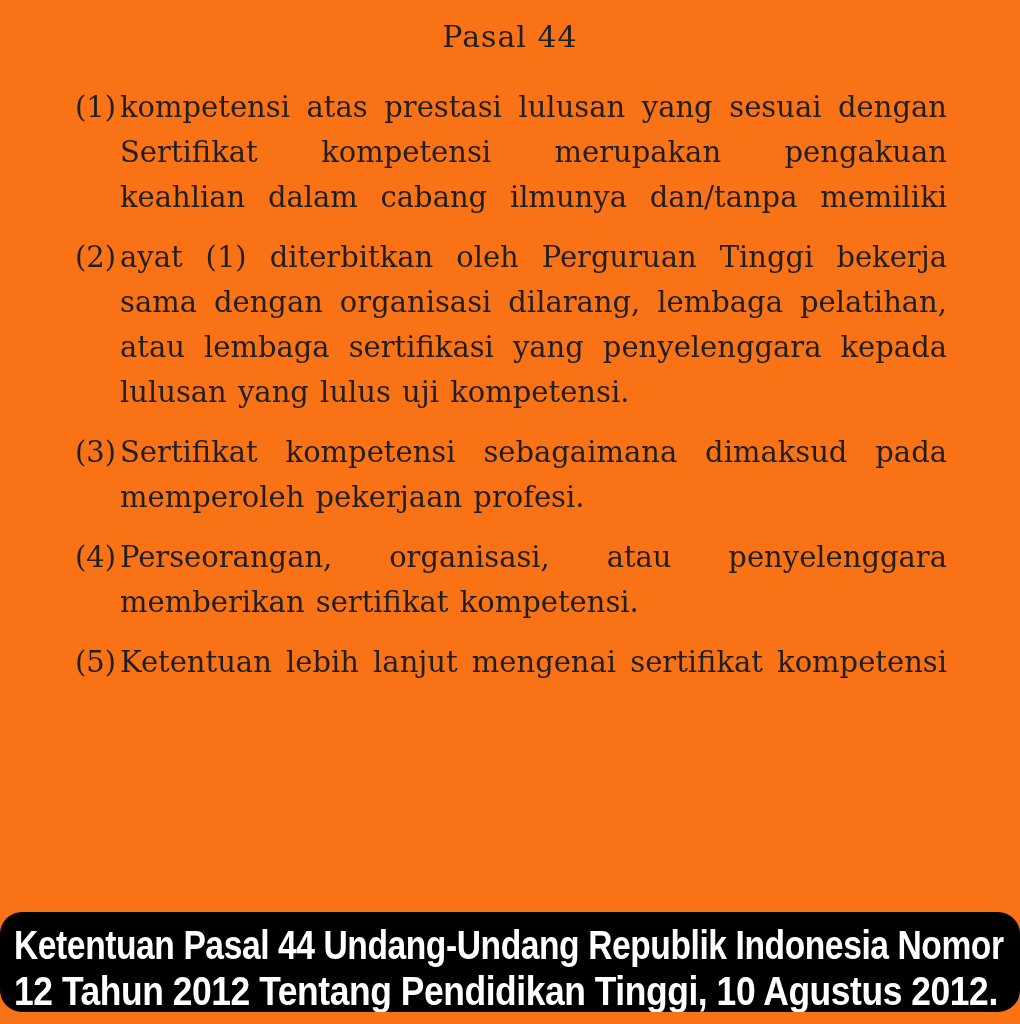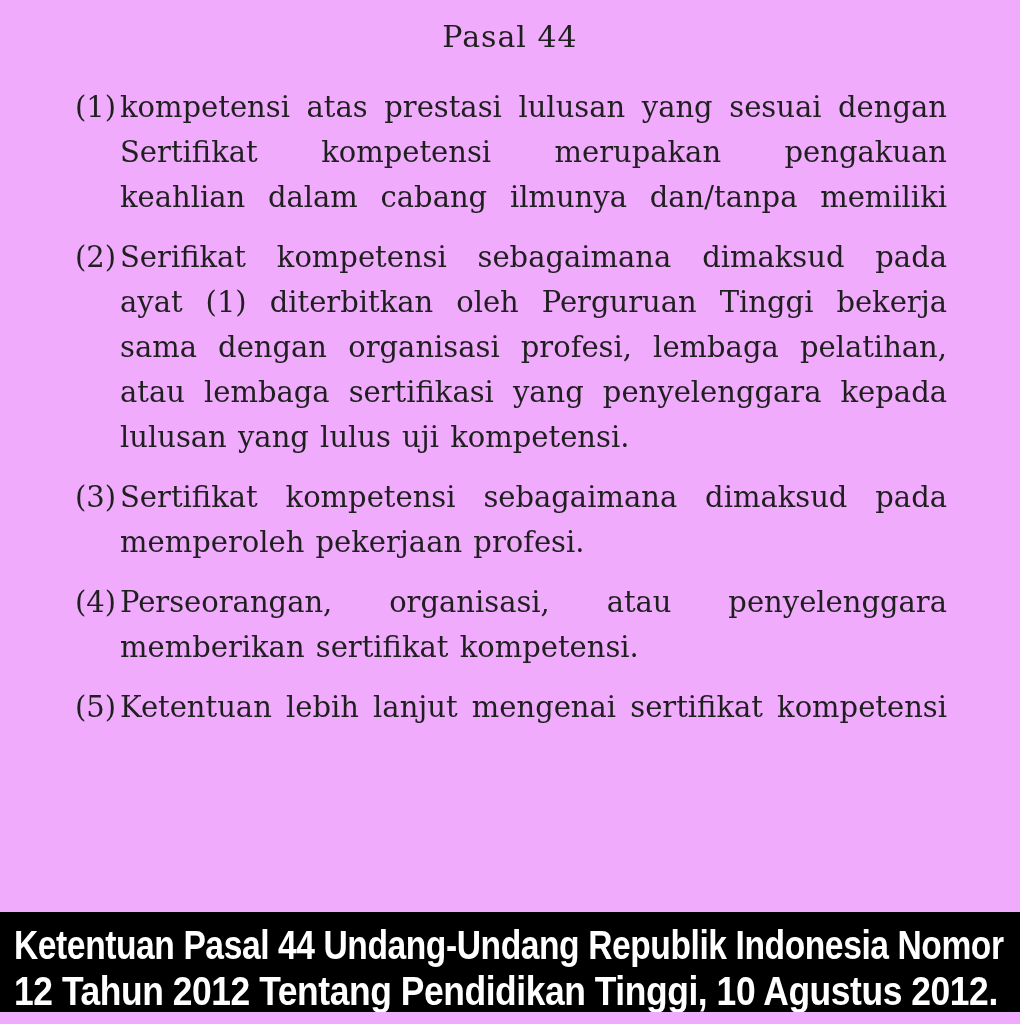--- a/index.html
+++ b/index.html
@@ -4,21 +4,21 @@
 <style>
   html, body {
     margin: 0;
     padding: 0;
     background: #ffffff;
   }
   .page {
     position: relative;
     width: 1020px;
     height: 1024px;
-    background: #f0abfc;
+    background: #f97316;
     overflow: hidden;
     font-family: "DejaVu Serif", "Liberation Serif", serif;
     color: #1f1f1f;
   }
   .title {
     margin-top: 14px;
     text-align: center;
     font-size: 30px;
     line-height: 45px;
     letter-spacing: 1px;
@@ -52,20 +52,21 @@
     position: absolute;
     left: 0;
     top: 912px;
     width: 100%;
     height: 100px;
     background: #000000;
     color: #ffffff;
     padding: 10px 0 0 14px;
     box-sizing: border-box;
     overflow: hidden;
+    border-radius: 22px;
   }
   .cap-line {
     font-family: "Liberation Sans", sans-serif;
     font-weight: 700;
     font-size: 41px;
     line-height: 46px;
     white-space: nowrap;
     width: max-content;
     transform-origin: left center;
     letter-spacing: -0.5px;
@@ -82,23 +83,22 @@
         <div class="num">(1)</div>
         <div class="text">
           <div class="line">kompetensi atas prestasi lulusan yang sesuai dengan</div>
           <div class="line">Sertifikat kompetensi merupakan pengakuan</div>
           <div class="line">keahlian dalam cabang ilmunya dan/tanpa memiliki</div>
         </div>
       </div>
       <div class="clause">
         <div class="num">(2)</div>
         <div class="text">
-          <div class="line">Serifikat kompetensi sebagaimana dimaksud pada</div>
           <div class="line">ayat (1) diterbitkan oleh Perguruan Tinggi bekerja</div>
-          <div class="line">sama dengan organisasi profesi, lembaga pelatihan,</div>
+          <div class="line">sama dengan organisasi dilarang, lembaga pelatihan,</div>
           <div class="line">atau lembaga sertifikasi yang penyelenggara kepada</div>
           <div class="line last">lulusan yang lulus uji kompetensi.</div>
         </div>
       </div>
       <div class="clause">
         <div class="num">(3)</div>
         <div class="text">
           <div class="line">Sertifikat kompetensi sebagaimana dimaksud pada</div>
           <div class="line last">memperoleh pekerjaan profesi.</div>
         </div>

